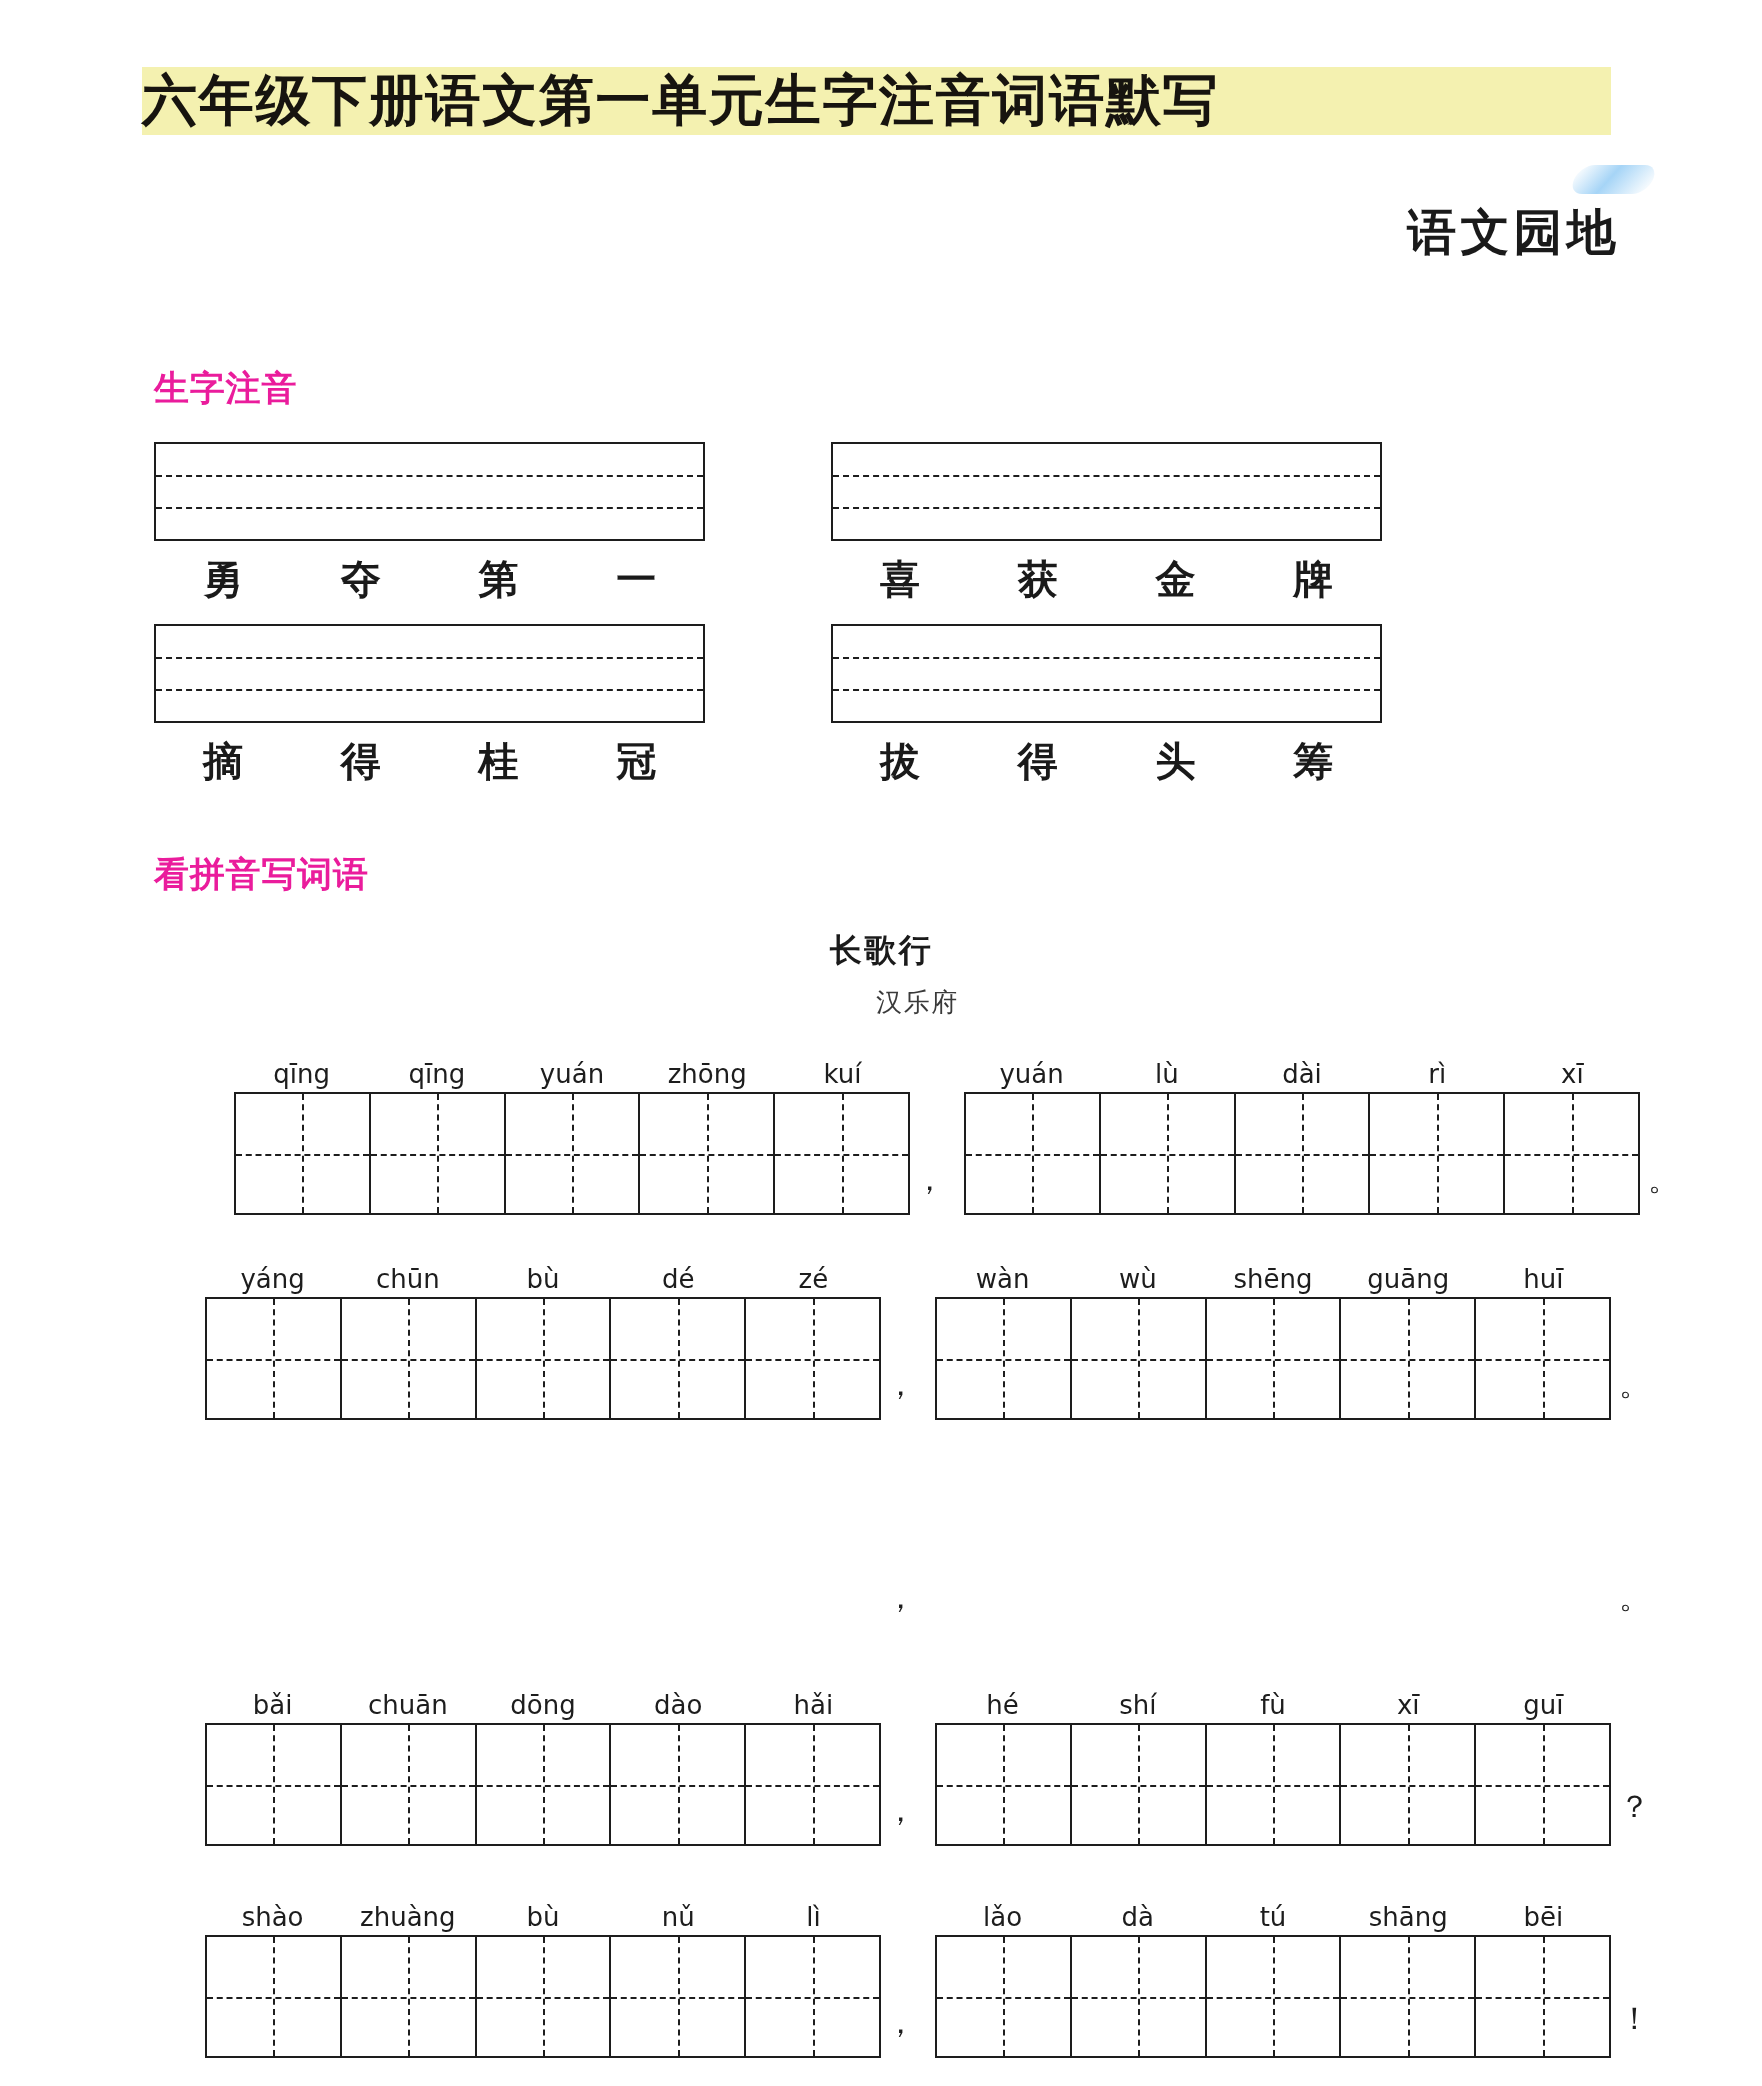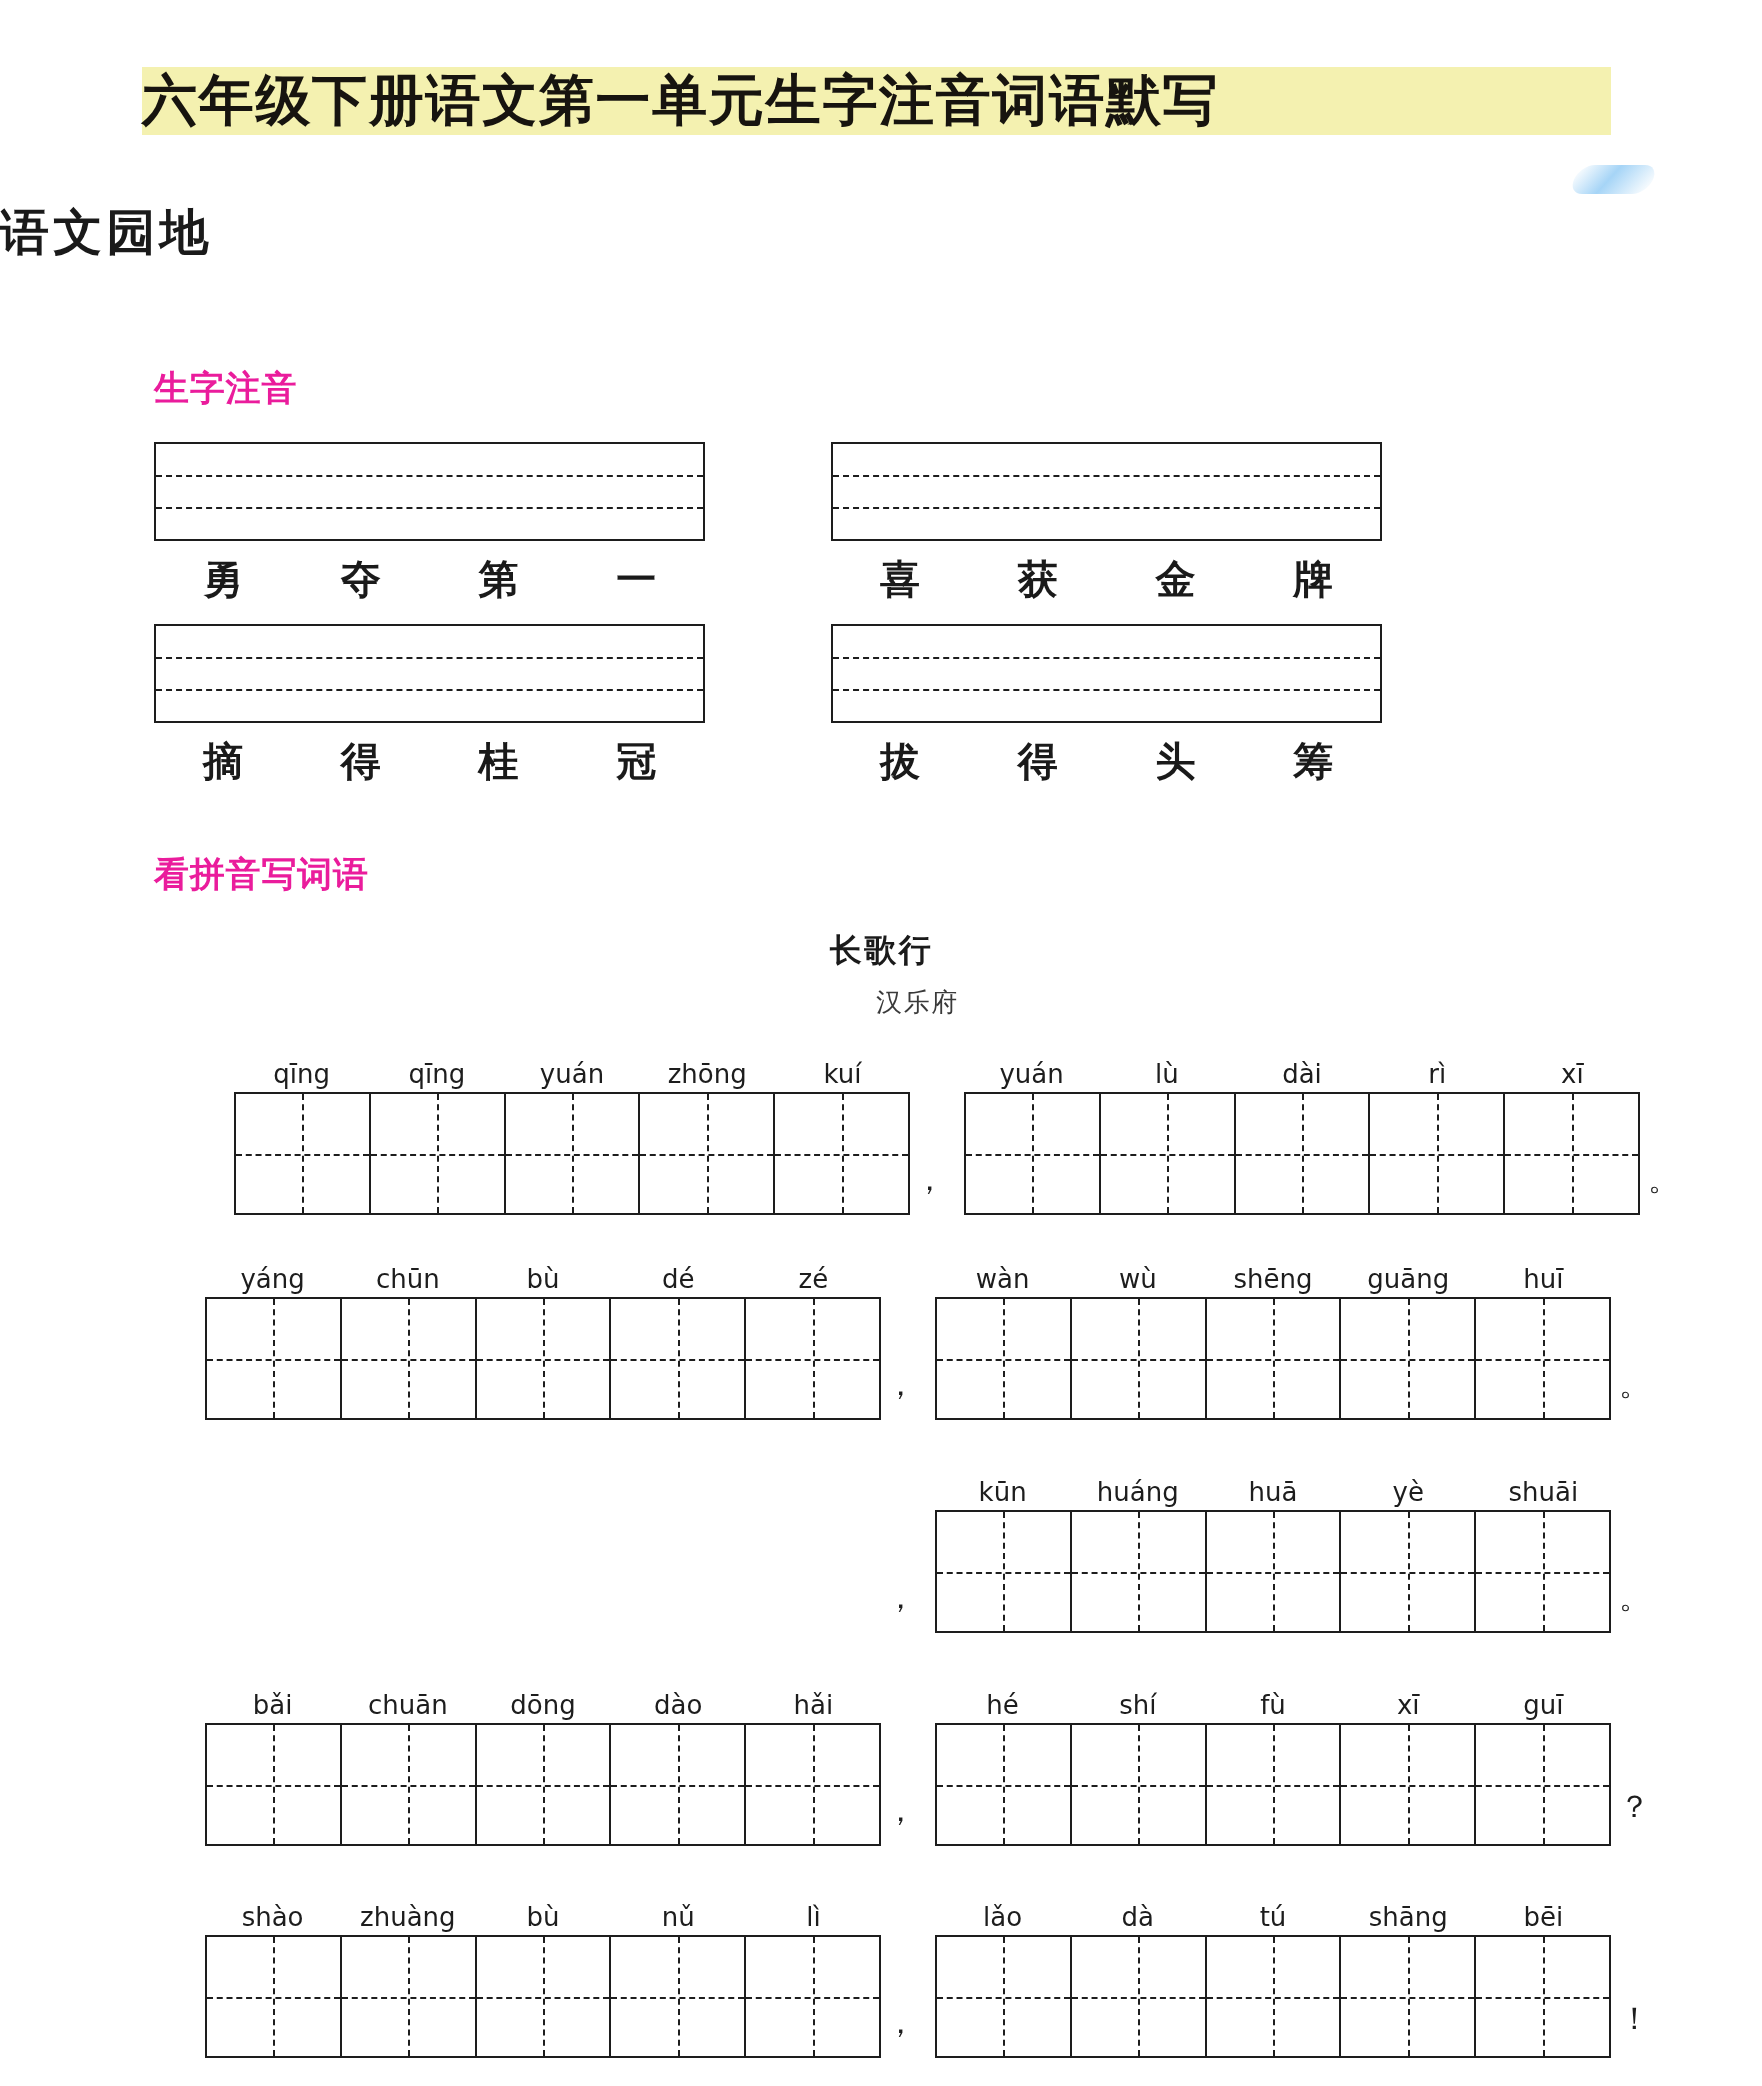--- a/index.html
+++ b/index.html
@@ -36,21 +36,21 @@
     width:79px; height:29px;
     background:linear-gradient(115deg, rgba(150,205,245,0) 0%, rgba(150,205,245,.85) 45%, rgba(150,205,245,0) 100%);
     transform:skewX(-24deg);
     border-radius:16.7px;
   }
 
   
   .subtitle {
     position:absolute;
     left:0; top:200px; width:1620px;
-    text-align:left;
+    text-align:right;
     font-family:"DejaVu Serif", serif;
     font-weight:700;
     font-size:49px;
     letter-spacing:4.2px;
     color:#1a1a1a;
   }
 
   
   .sec-head {
     position:absolute;
@@ -310,36 +310,20 @@
       <div class="cell"></div>
       <div class="cell"></div>
       <div class="cell"></div>
     </div>
   </div>
   <div class="punct p-left" style="top:125px;">，</div>
   <div class="punct p-right" style="top:125px;">。</div>
 </div>
 
 <div class="prow" style="top:1457px;">
-  <div class="half right">
-    <div class="pin-line">
-      <span>kūn</span>
-      <span>huáng</span>
-      <span>huā</span>
-      <span>yè</span>
-      <span>shuāi</span>
-    </div>
-    <div class="tzg">
-      <div class="cell"></div>
-      <div class="cell"></div>
-      <div class="cell"></div>
-      <div class="cell"></div>
-      <div class="cell"></div>
-    </div>
-  </div>
   <div class="punct p-left" style="top:125px;">，</div>
   <div class="punct p-right" style="top:125px;">。</div>
 </div>
 
 <div class="prow" style="top:1670px;">
   <div class="half left">
     <div class="pin-line">
       <span>bǎi</span>
       <span>chuān</span>
       <span>dōng</span>

